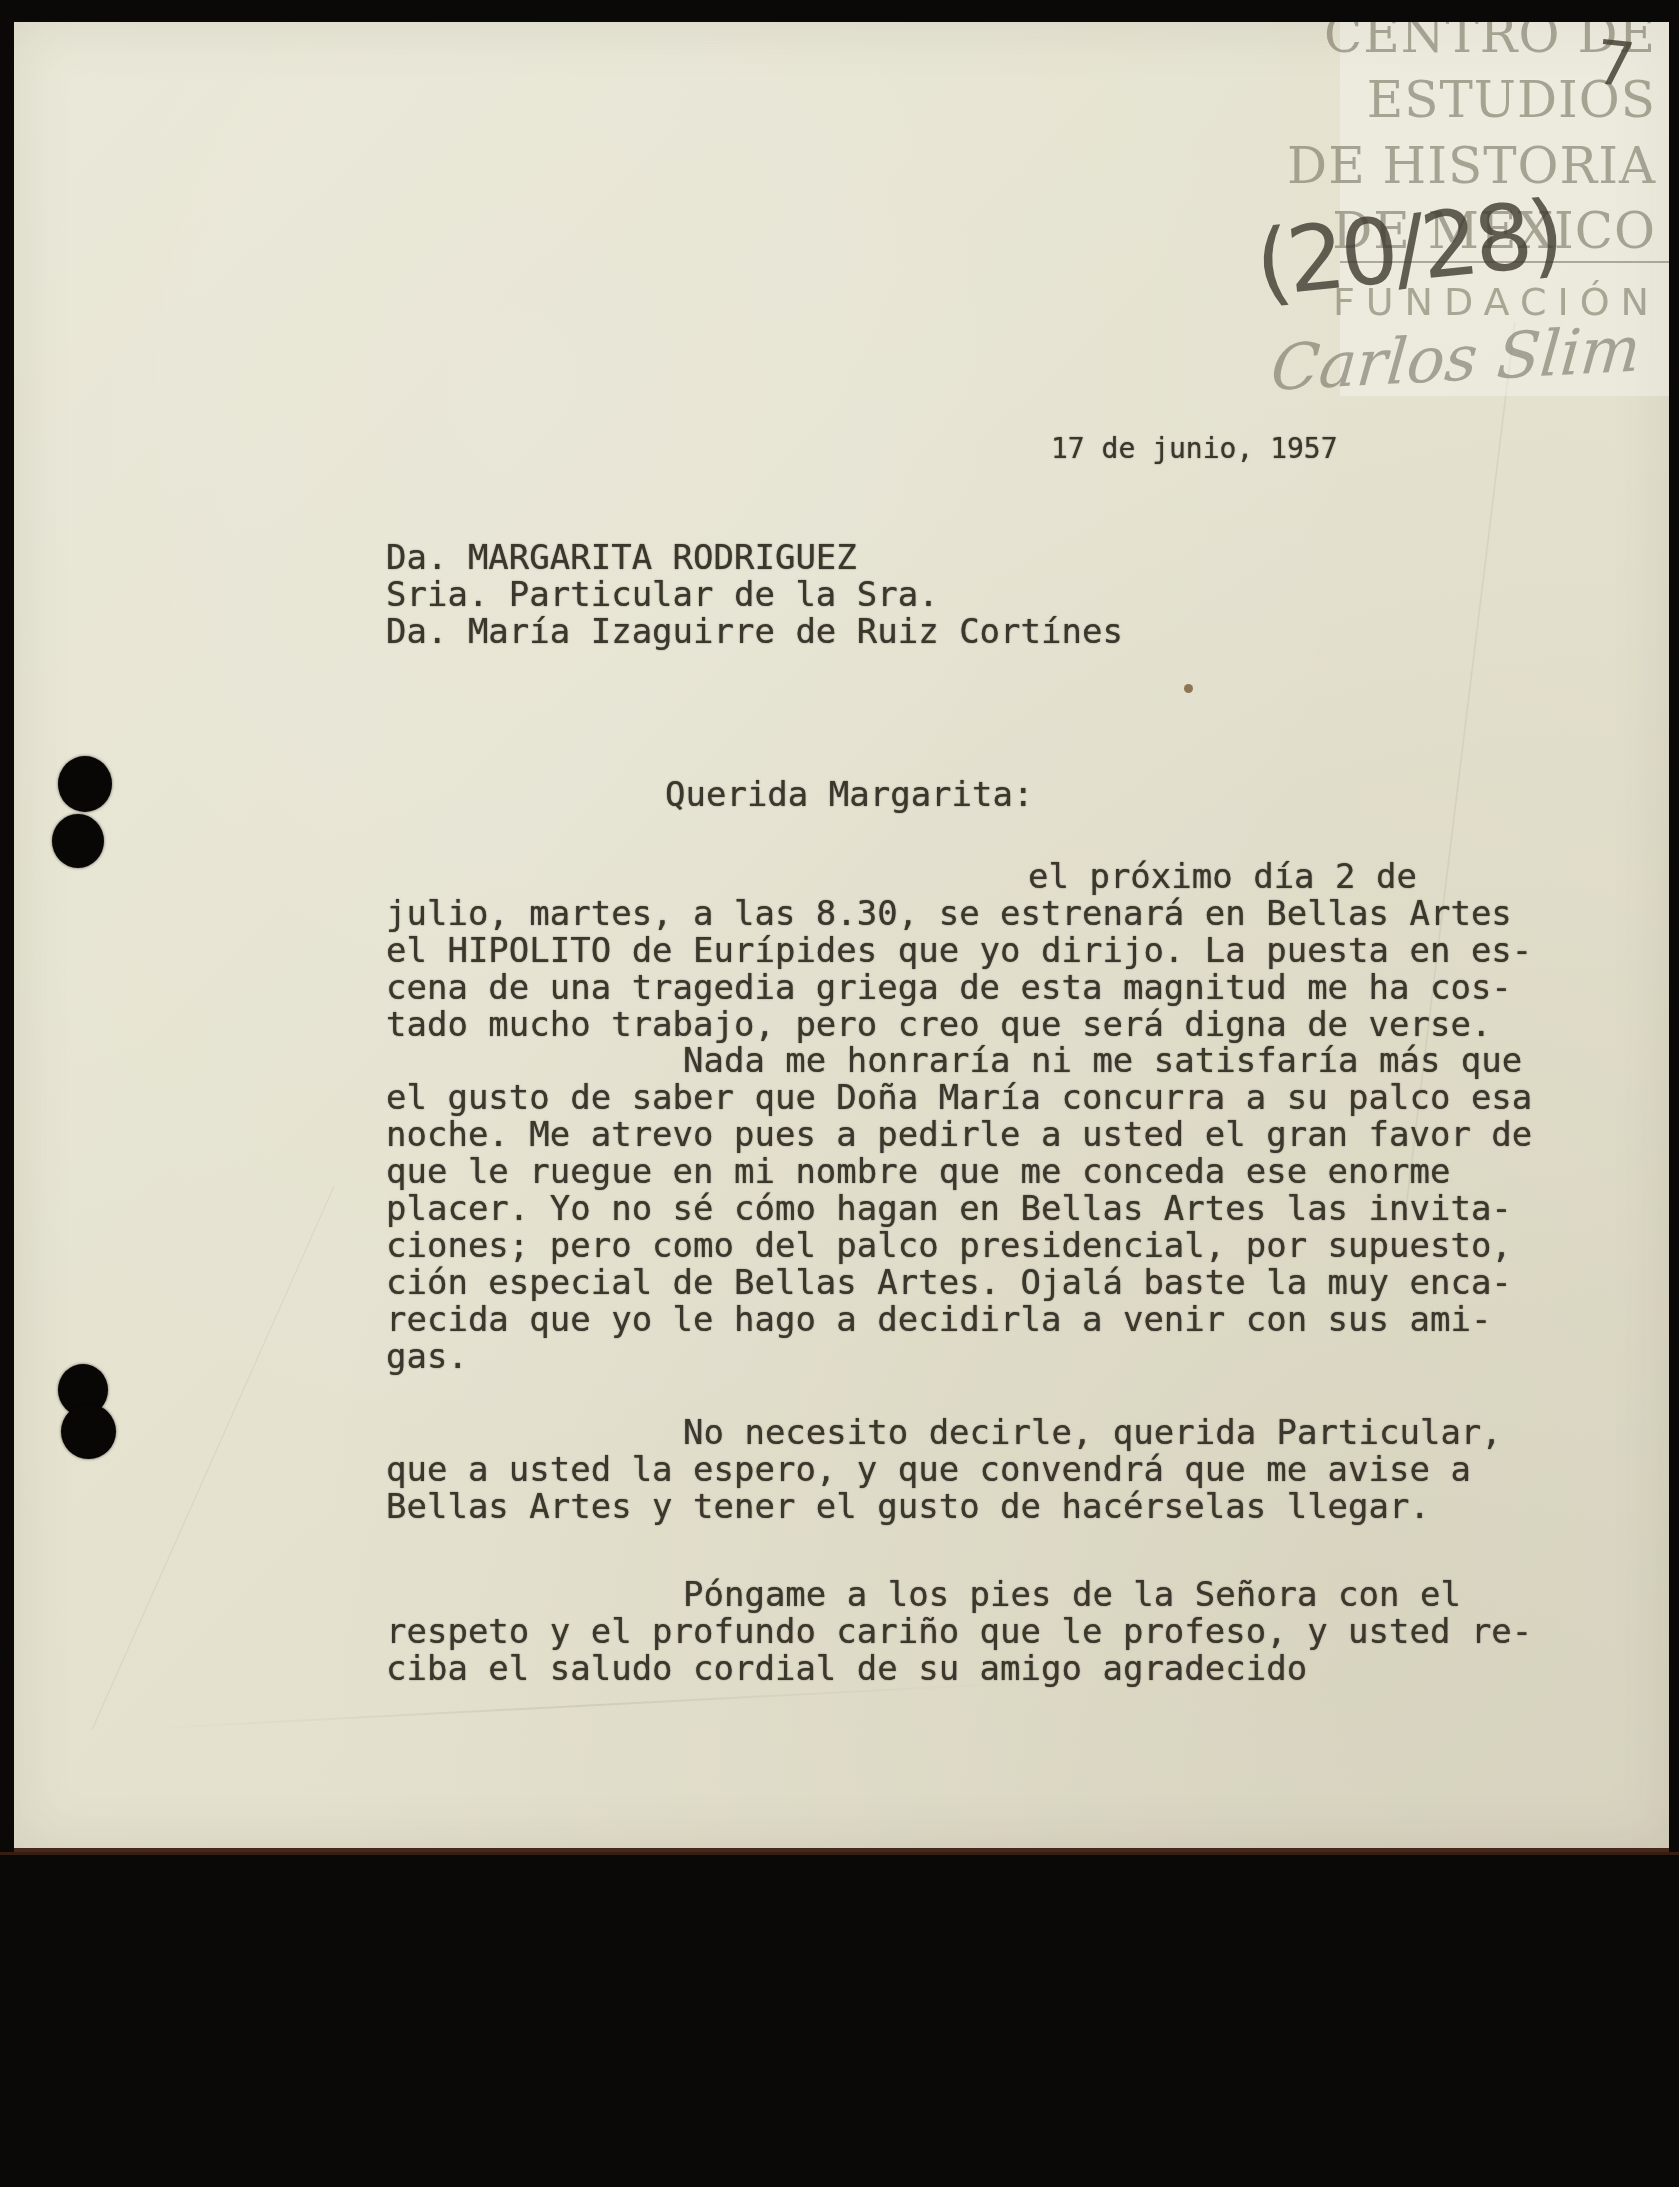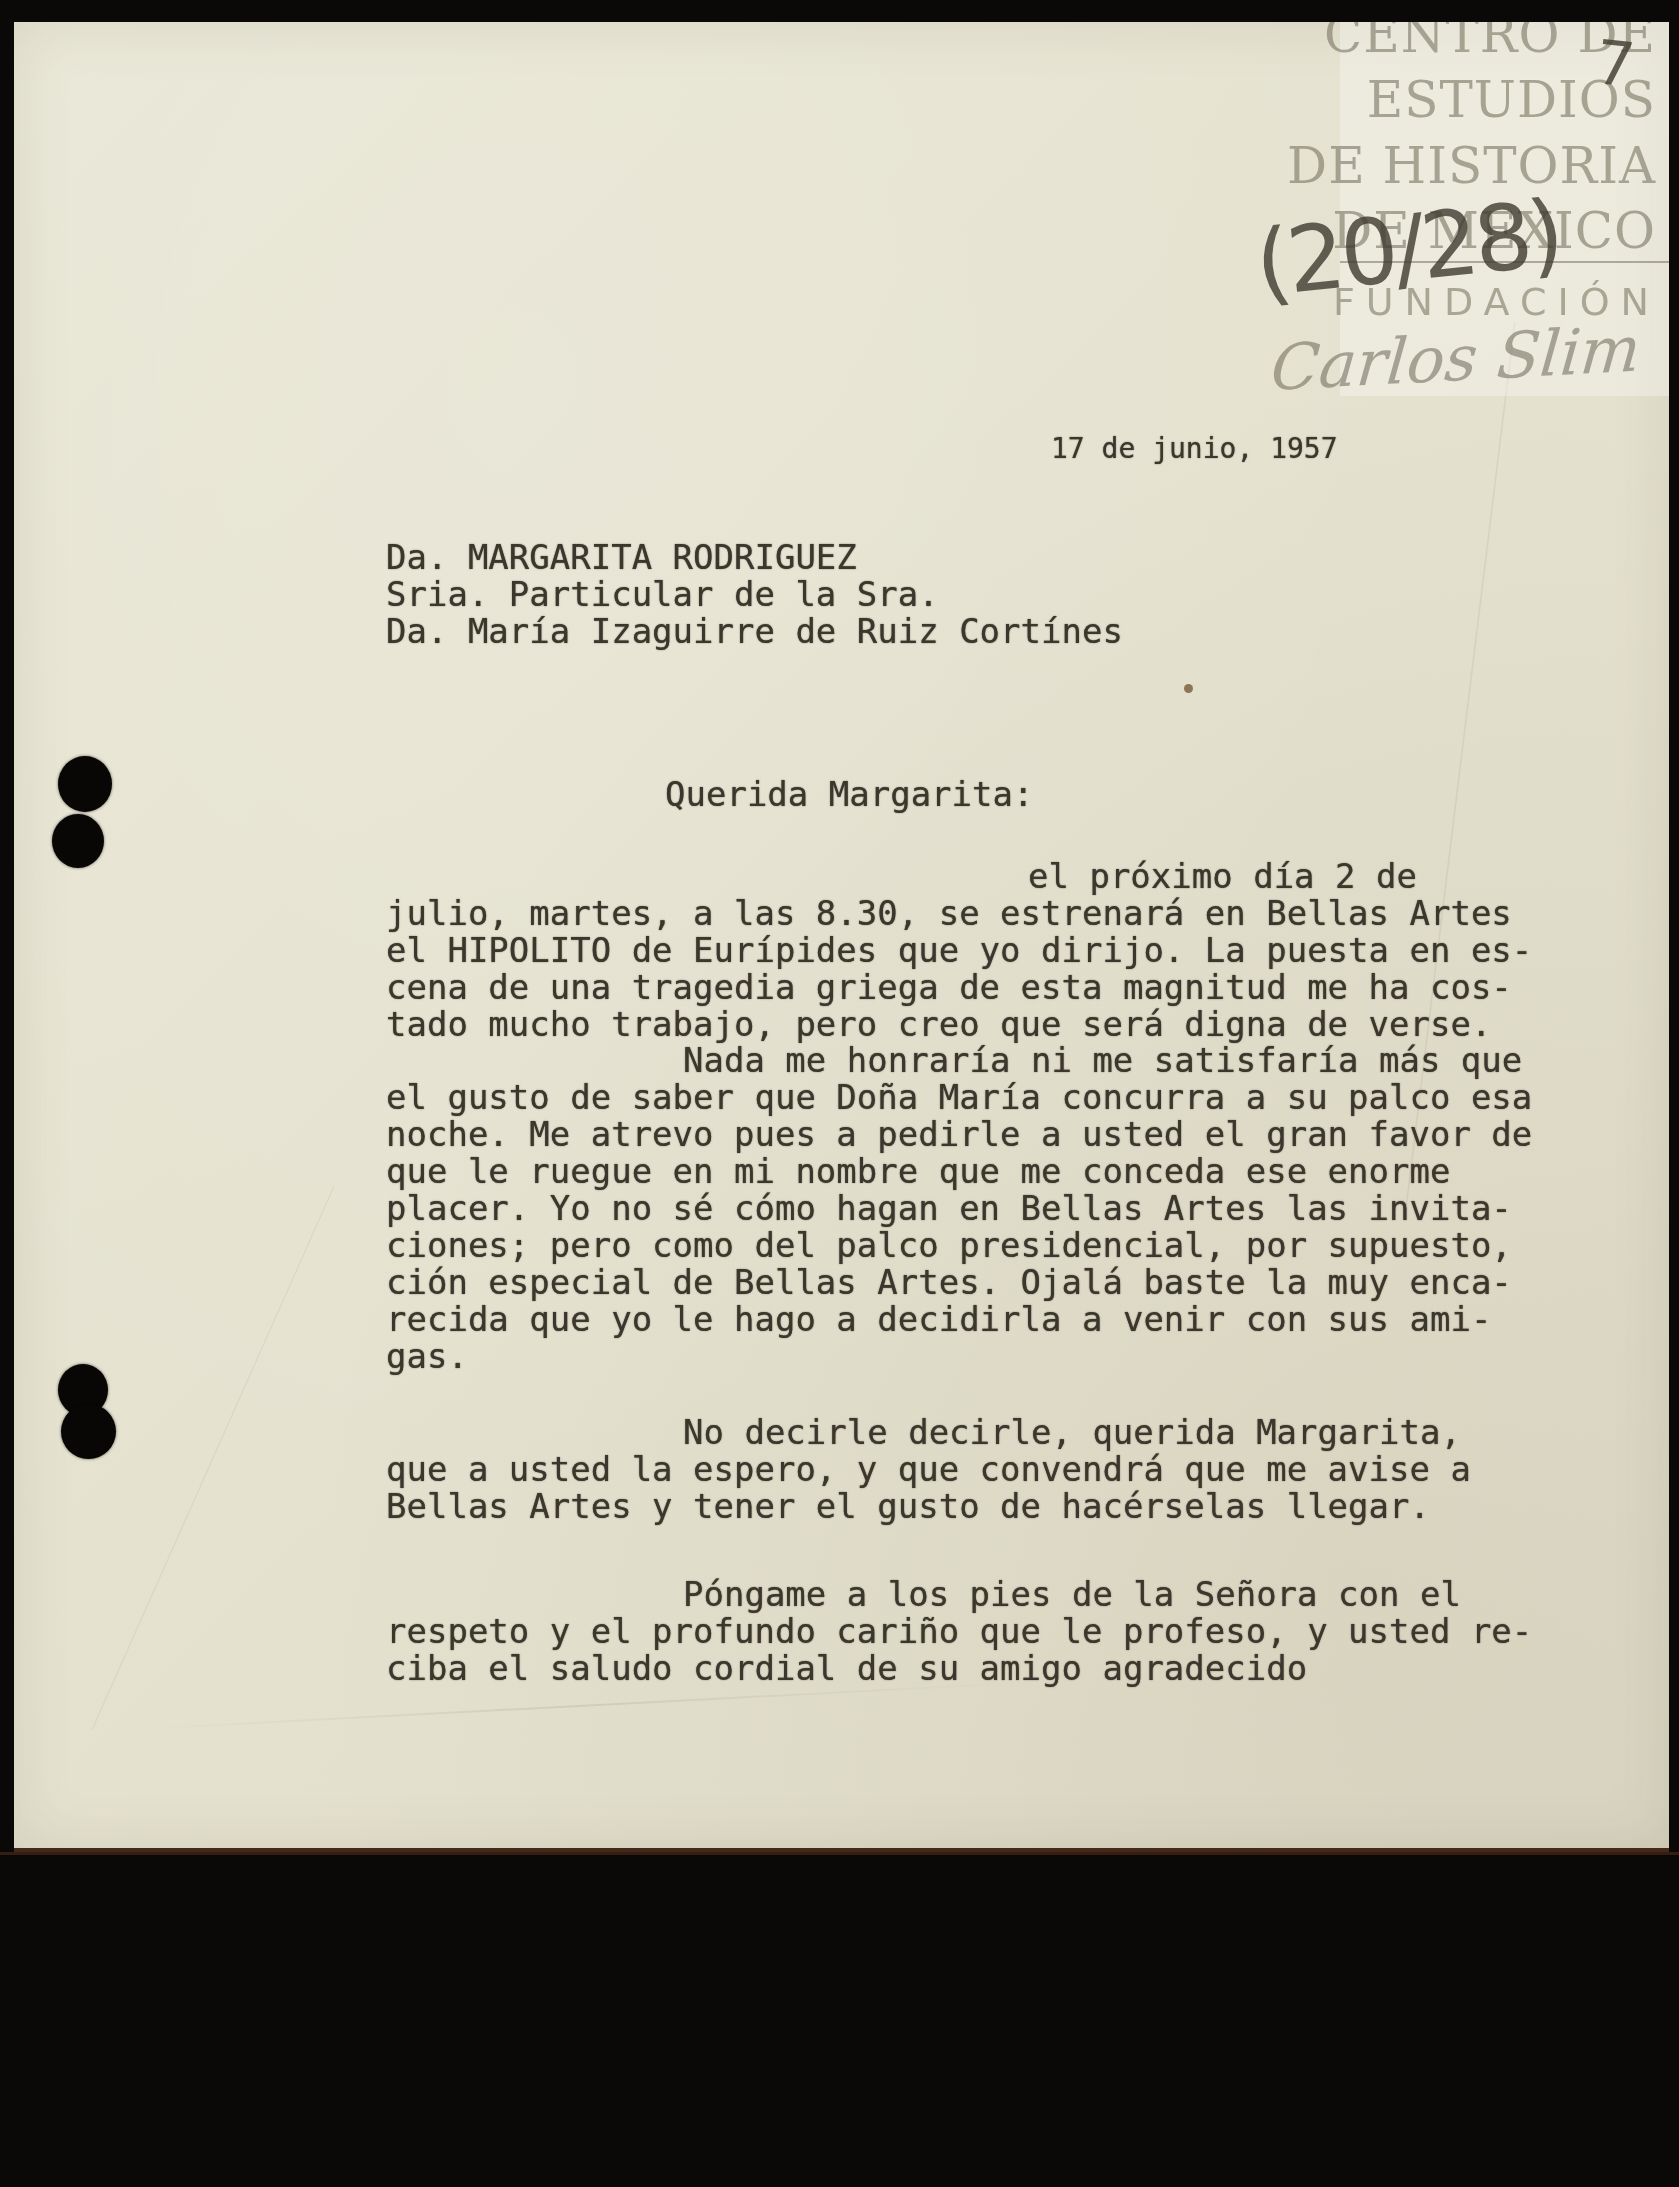--- a/index.html
+++ b/index.html
@@ -135,21 +135,21 @@
     <div class="tline">noche. Me atrevo pues a pedirle a usted el gran favor de</div>
     <div class="tline">que le ruegue en mi nombre que me conceda ese enorme</div>
     <div class="tline">placer. Yo no sé cómo hagan en Bellas Artes las invita-</div>
     <div class="tline">ciones; pero como del palco presidencial, por supuesto,</div>
     <div class="tline">ción especial de Bellas Artes. Ojalá baste la muy enca-</div>
     <div class="tline">recida que yo le hago a decidirla a venir con sus ami-</div>
     <div class="tline">gas.</div>
   </div>
 
   <div class="tw block p3">
-    <div class="tline">No decirle decirle, querida Margarita,</div>
+    <div class="tline">No necesito decirle, querida Particular,</div>
     <div class="tline">que a usted la espero, y que convendrá que me avise a</div>
     <div class="tline">Bellas Artes y tener el gusto de hacérselas llegar.</div>
   </div>
 
   <div class="tw block p4">
     <div class="tline">Póngame a los pies de la Señora con el</div>
     <div class="tline">respeto y el profundo cariño que le profeso, y usted re-</div>
     <div class="tline">ciba el saludo cordial de su amigo agradecido</div>
   </div>
 

